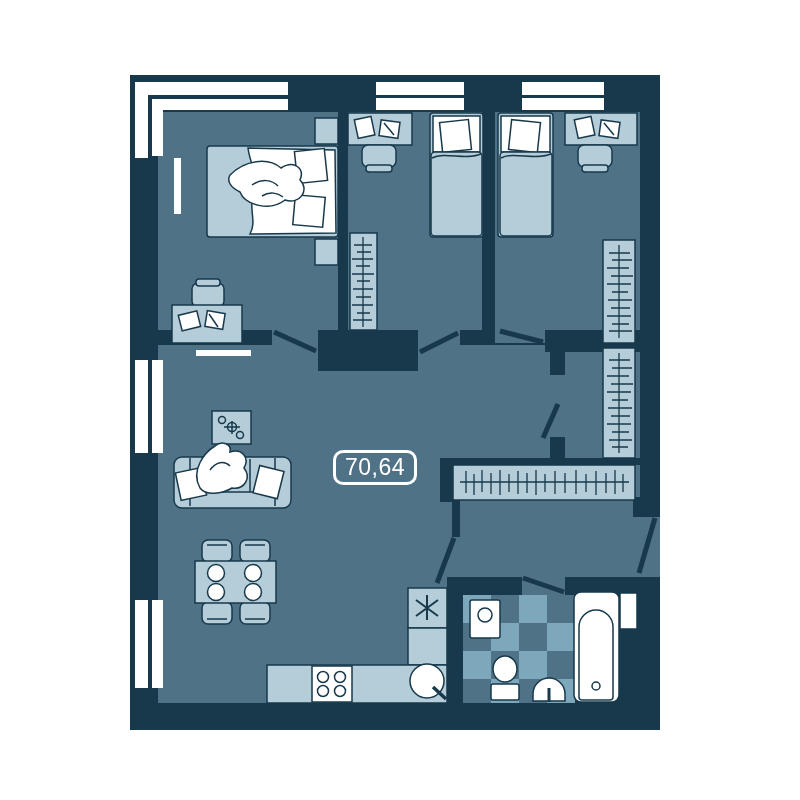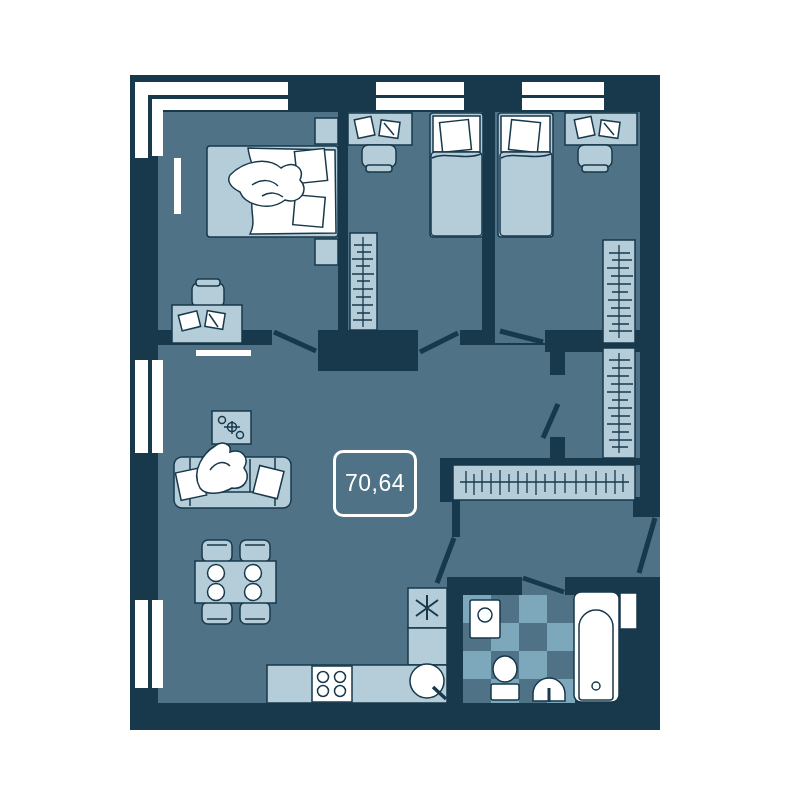--- a/index.html
+++ b/index.html
@@ -10,21 +10,21 @@
   .floor{fill:#4f7287;}
   .fur{fill:#b5ccd9;stroke:#17394b;stroke-width:1.5;}
   .white{fill:#ffffff;stroke:#17394b;stroke-width:1.5;}
   .win{fill:#ffffff;}
   .hatch{stroke:#17394b;stroke-width:1.3;fill:none;}
   .leaf{stroke:#17394b;stroke-width:5;fill:none;}
   .thin{stroke:#17394b;stroke-width:1.5;fill:none;}
   .area-badge{position:absolute;left:333px;top:450px;min-width:60px;height:29px;
       border:3px solid #ffffff;border-radius:10px;color:#ffffff;
       font-size:23px;font-weight:500;letter-spacing:.5px;
-      display:flex;align-items:center;justify-content:center;padding:16px 9px;}
+      display:flex;align-items:center;justify-content:center;padding:0 9px;}
 </style>
 </head>
 <body>
 
 <div class="stage">
 <svg width="800" height="800" viewBox="0 0 800 800">
   <defs>
     <pattern id="checker" x="463" y="595" width="56" height="56" patternUnits="userSpaceOnUse">
       <rect width="56" height="56" fill="#4f7287"></rect>
       <rect x="0" y="0" width="28" height="28" fill="#7da7bb"></rect>

